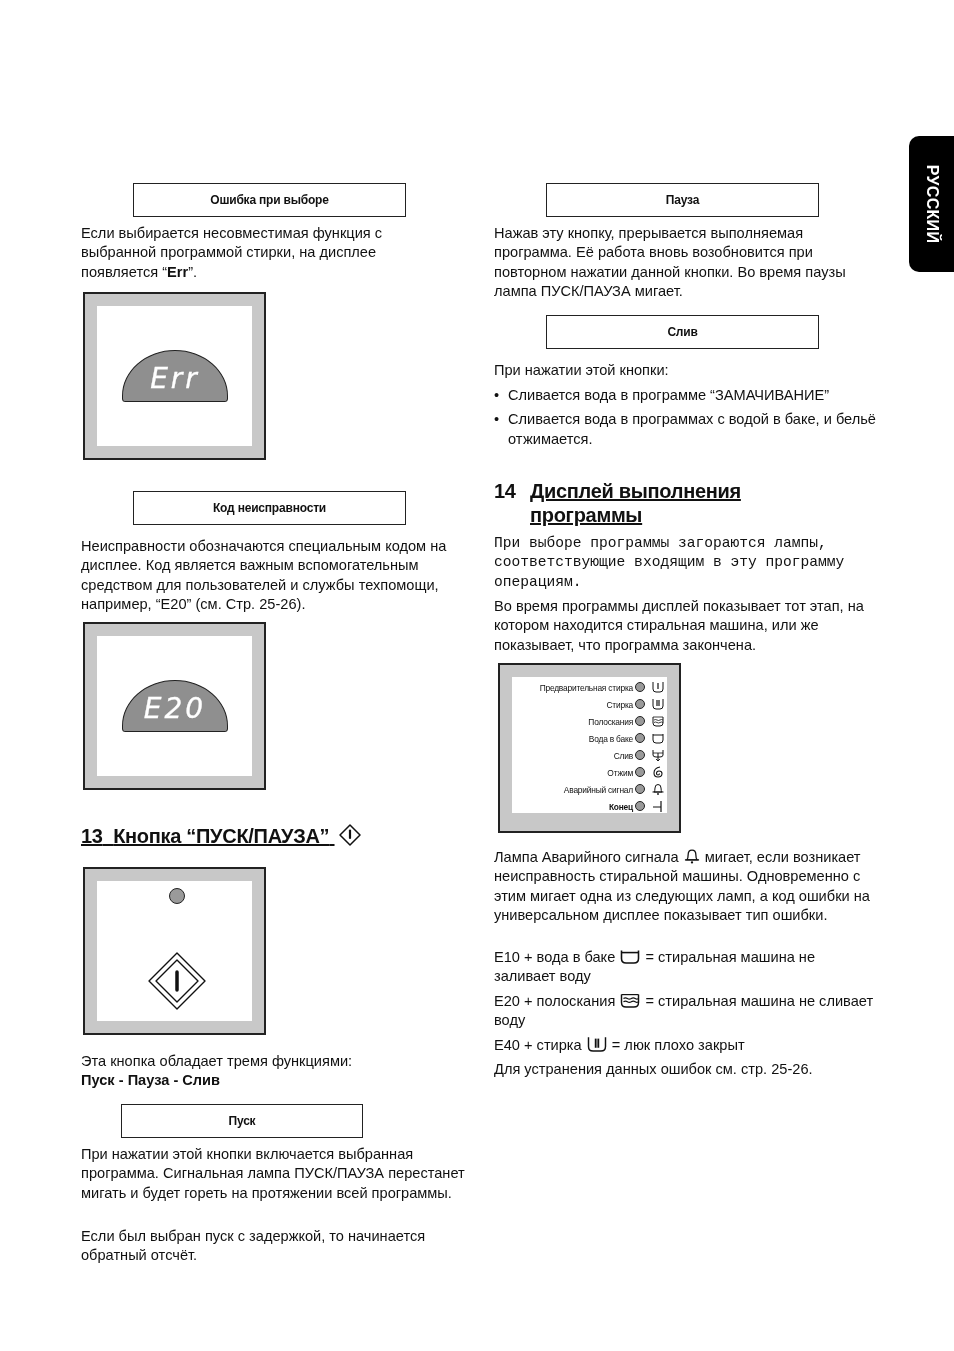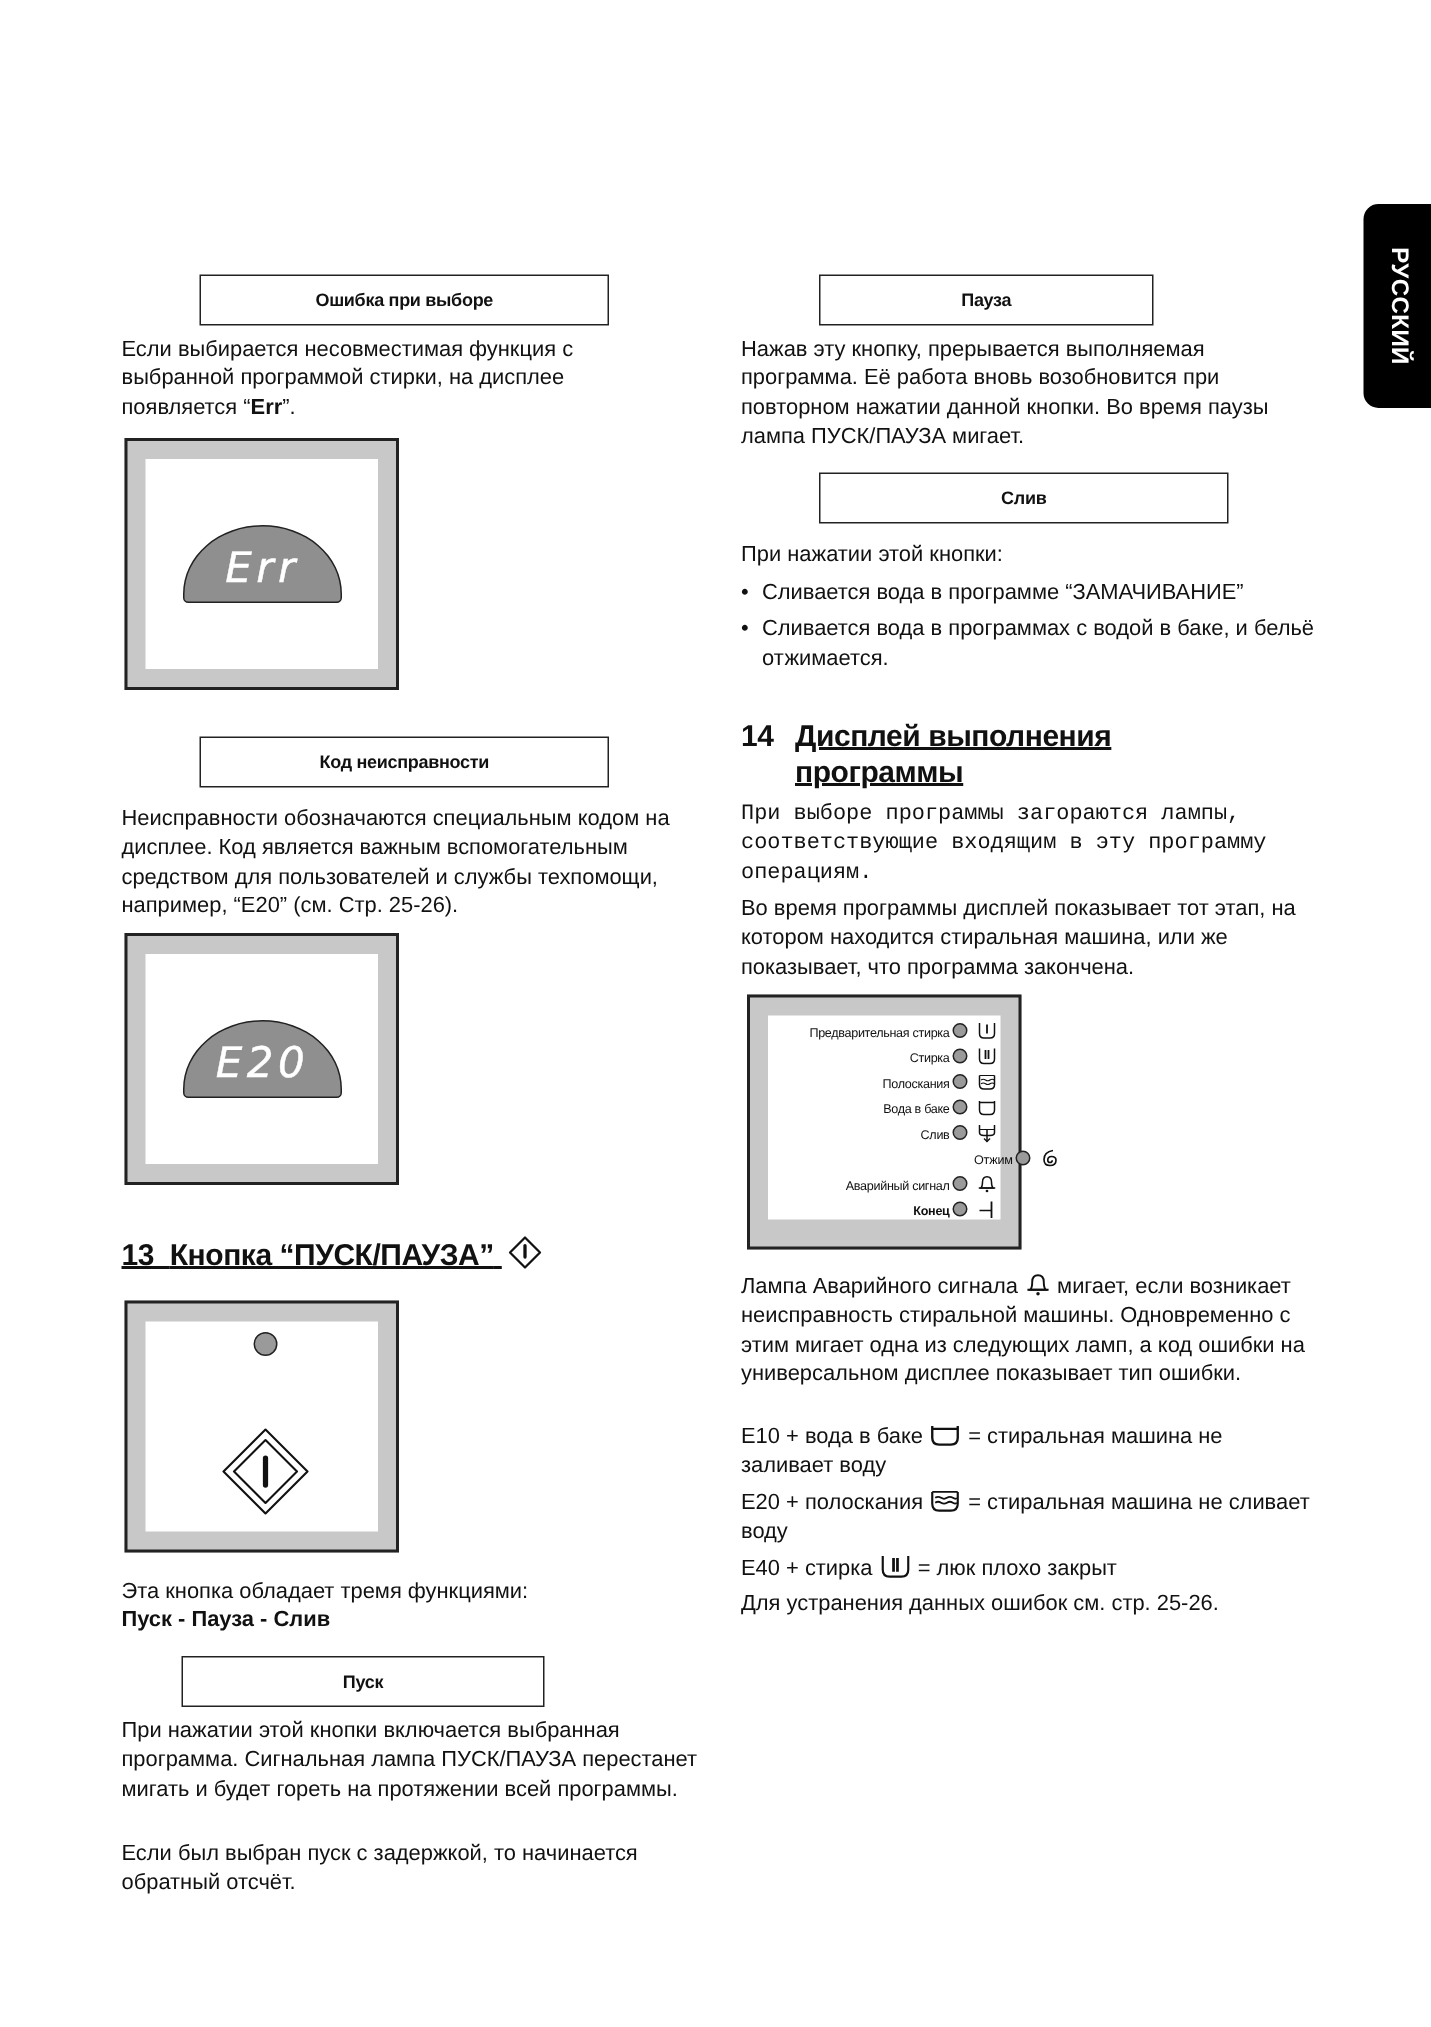--- a/index.html
+++ b/index.html
@@ -112,21 +112,21 @@
 
 <p class="p abs" style="left:81px; top:1052px; width:385px;">Эта кнопка обладает тремя функциями:</p>
 <p class="p abs" style="left:81px; top:1071px; width:385px; font-weight:bold;">Пуск - Пауза - Слив</p>
 
 <div class="labelbox" style="left:121px; top:1104px; width:242px;">
   <span>Пуск</span>
 </div>
 <p class="p abs" style="left:81px; top:1145px; width:385px;">При нажатии этой кнопки включается выбранная программа. Сигнальная лампа ПУСК/ПАУЗА перестанет мигать и будет гореть на протяжении всей программы.</p>
 <p class="p abs" style="left:81px; top:1227px; width:385px;">Если был выбран пуск с задержкой, то начинается обратный отсчёт.</p>
 
-<div class="labelbox" style="left:546px; top:183px; width:223px;">
+<div class="labelbox" style="left:546px; top:183px; width:273px;">
   <span>Пауза</span>
 </div>
 <p class="p abs" style="left:494px; top:224px; width:380px;">Нажав эту кнопку, прерывается выполняемая программа. Её работа вновь возобновится при повторном нажатии данной кнопки. Во время паузы лампа ПУСК/ПАУЗА мигает.</p>
 
 <div class="labelbox" style="left:546px; top:315px; width:273px;">
   <span>Слив</span>
 </div>
 <p class="p abs" style="left:494px; top:361px; width:385px;">При нажатии этой кнопки:</p>
 <ul class="bul abs" style="left:494px; top:386px; width:385px;">
   <li>Сливается вода в программе “ЗАМАЧИВАНИЕ”</li>
@@ -180,21 +180,21 @@
     <div class="prow" style="top:71px;">
       <span class="lbl">Слив</span>
       <span class="dot"></span>
       <svg class="ic" viewBox="0 0 14 14">
           <path d="M2 2 V7 Q2 9 5 9 H9 Q12 9 12 7 V2" fill="none" stroke="#111" stroke-width="1"></path>
           <line x1="2" y1="5" x2="12" y2="5" stroke="#111" stroke-width="0.8"></line>
           <line x1="7" y1="5" x2="7" y2="13" stroke="#111" stroke-width="1"></line>
           <path d="M5 11 L7 13 L9 11" fill="none" stroke="#111" stroke-width="0.9"></path>
         </svg>
     </div>
-    <div class="prow" style="top:88px;padding-left:42px;">
+    <div class="prow" style="top:88px;">
       <span class="lbl">Отжим</span>
       <span class="dot"></span>
       <svg class="ic" viewBox="0 0 14 14">
           <path d="M9 2 Q3 3 3 8 Q3 12 7 12 Q11 12 11 8.5 Q11 6 8 6 Q5.5 6 5.5 8.5 Q5.5 10 7 10 Q8.5 10 8.5 8.5" fill="none" stroke="#111" stroke-width="1.1"></path>
         </svg>
     </div>
     <div class="prow" style="top:105px;">
       <span class="lbl">Аварийный сигнал</span>
       <span class="dot"></span>
       <svg class="ic" viewBox="0 0 14 14">

